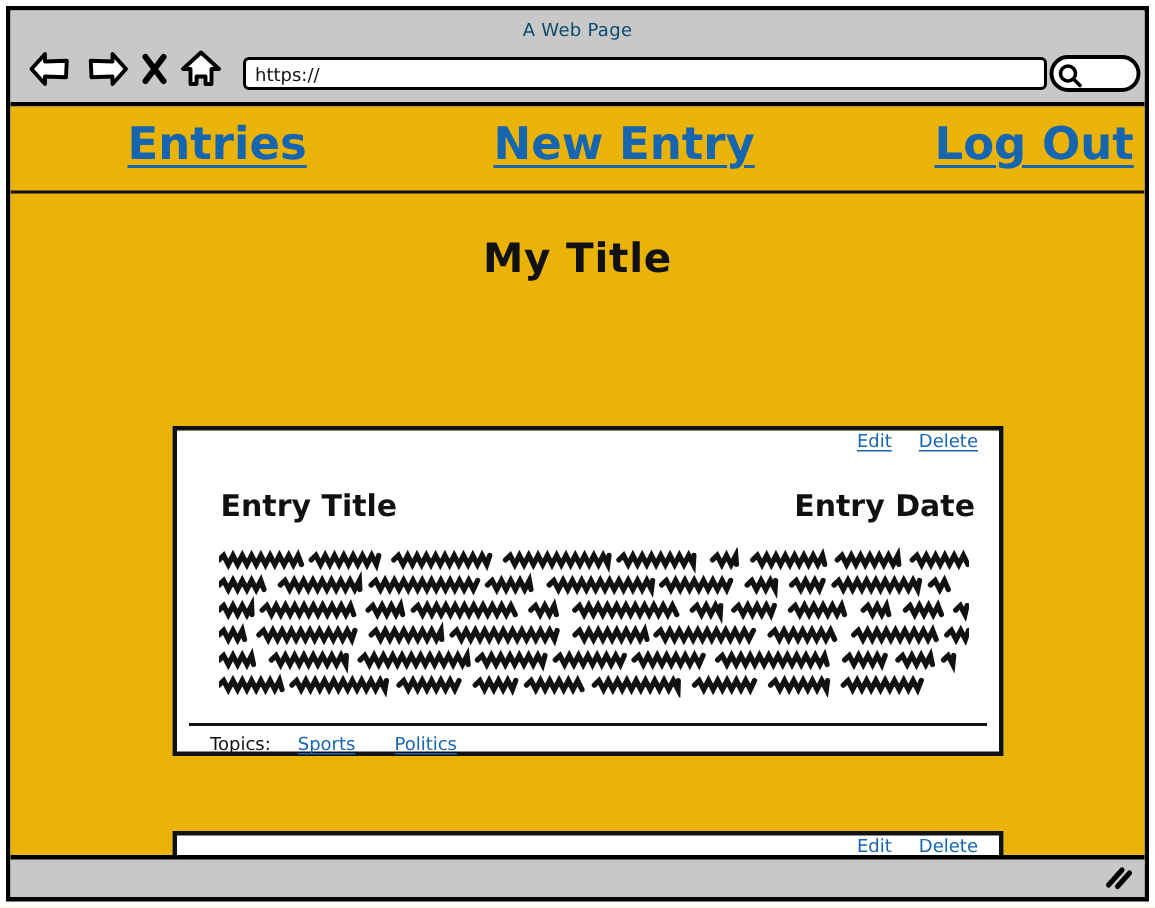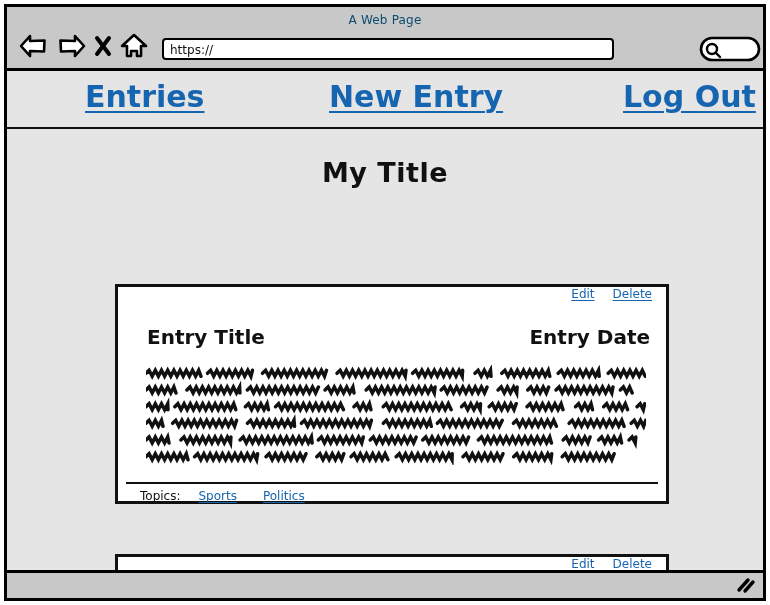--- a/index.html
+++ b/index.html
@@ -60,21 +60,21 @@
     display: flex;
     align-items: center;
     gap: 7px;
   }
   .nav-icons svg { display: block; }
 
   .address-bar {
     position: absolute;
     left: 155px;
     top: 31px;
-    width: 452px;
+    width: 536px;
     height: 22px;
     background: #ffffff;
     border: 2px solid #000000;
     border-radius: 4px;
     box-sizing: border-box;
     font-size: 12px;
     color: #111111;
     padding: 2px 13px 0 6px;
     line-height: 18px;
     outline: none;
@@ -89,21 +89,21 @@
     height: 26px;
   }
 
   
   .viewport {
     position: absolute;
     left: 0;
     top: 64px;
     width: 100%;
     height: 505px;
-    background: #e5e5e5;
+    background: #eab308;
     overflow: hidden;
   }
 
   .navbar {
     position: relative;
     height: 58px;
     border-bottom: 2px solid #111111;
     box-sizing: border-box;
   }
   .navlink {

